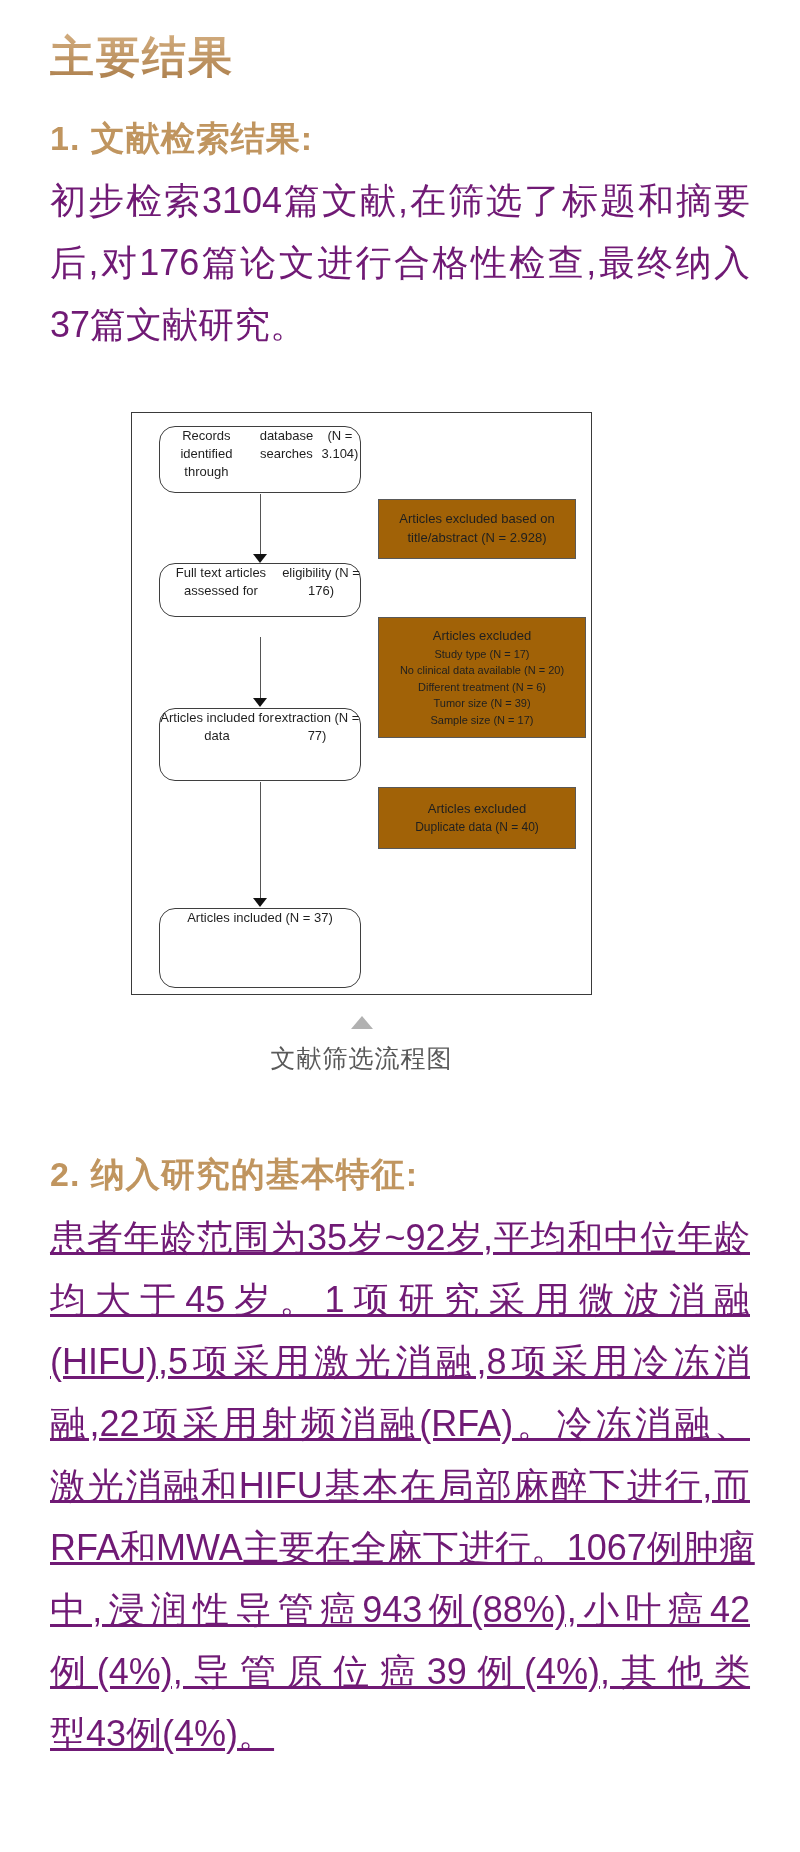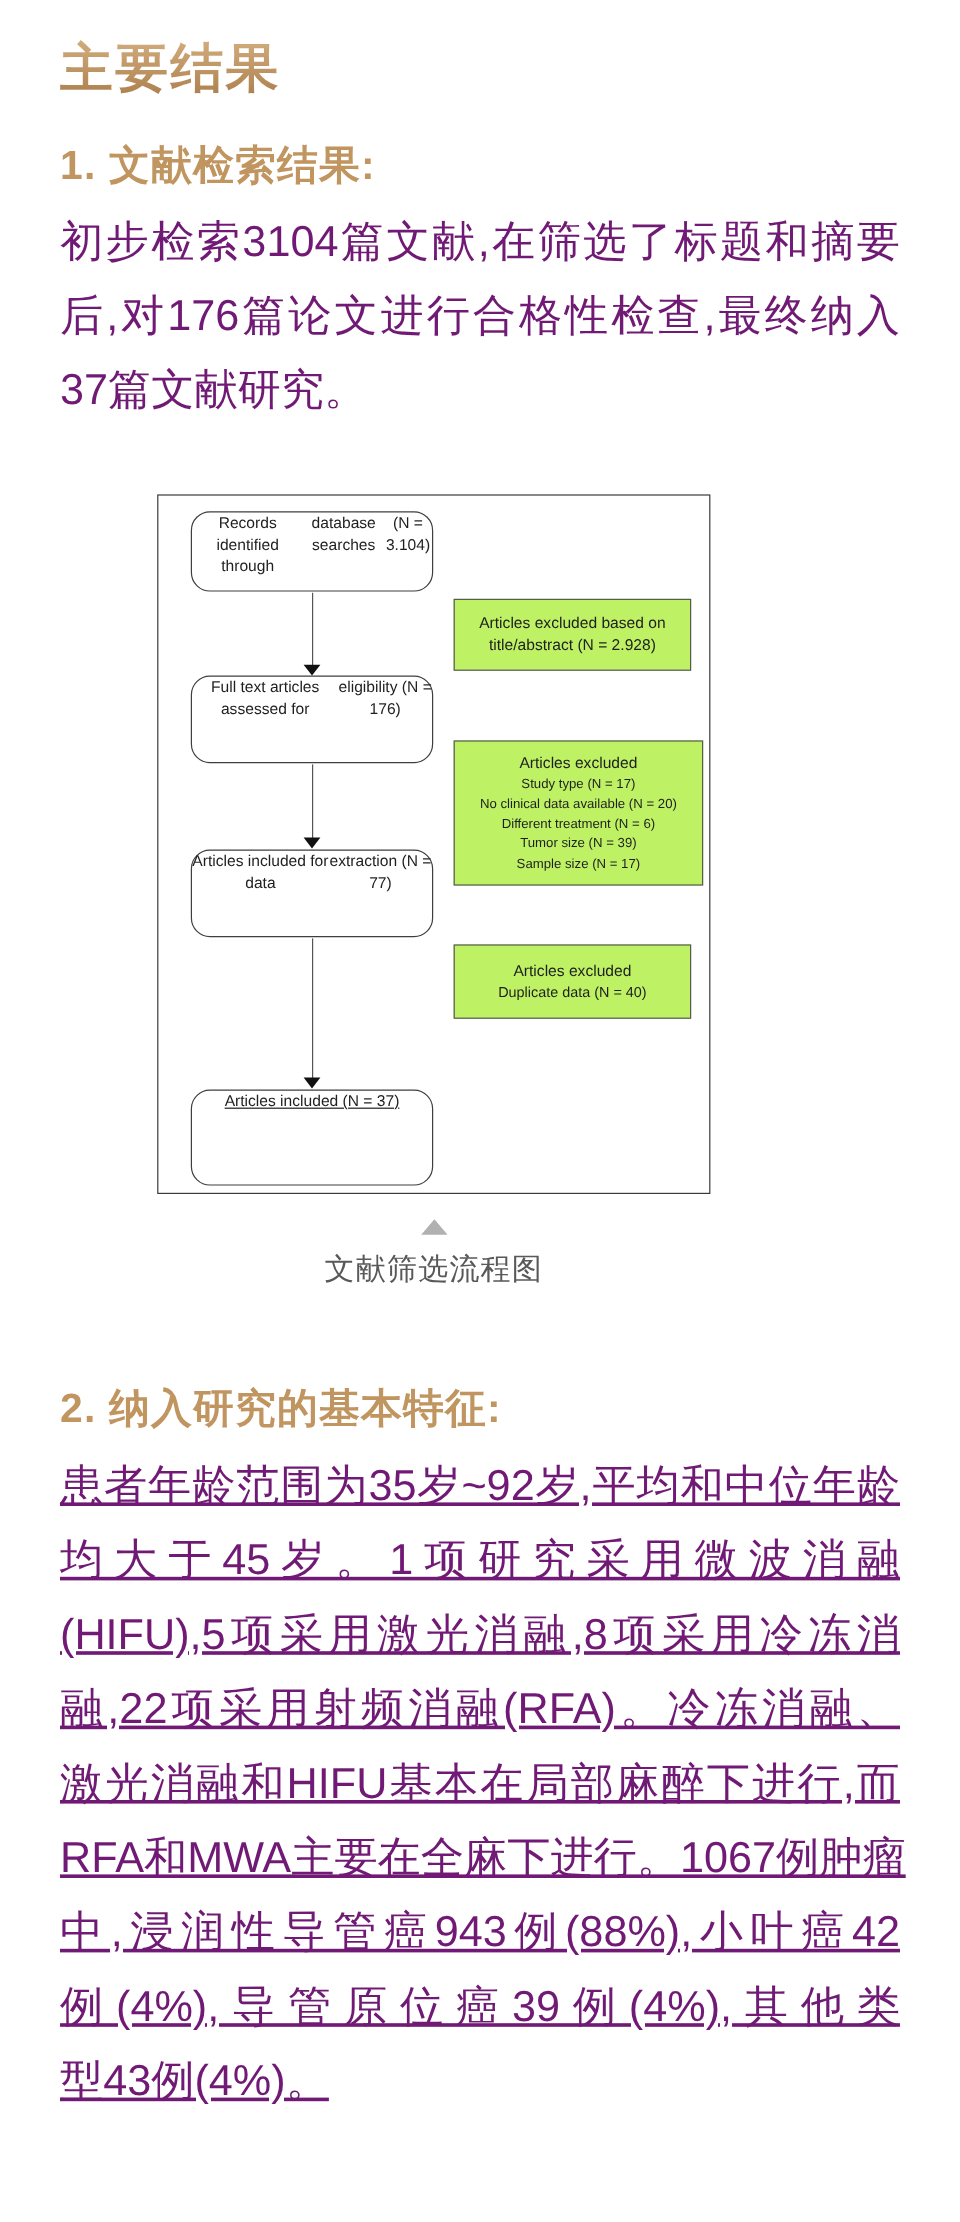--- a/index.html
+++ b/index.html
@@ -47,31 +47,31 @@
     border: 1px solid #3a3a3a; background: #ffffff;
   }
   .fbox {
     position: absolute; left: 27px; width: 202px;
     background: #ffffff; border: 1.5px solid #3f3f3f; border-radius: 16px;
     display: flex; flex-direction: row; justify-content: center;
     text-align: center; font-size: 13px; line-height: 1.4; color: #1f1f1f;
   }
   .fbox span { display: block; }
   .gbox {
-    position: absolute; background: #bef264; border: 1px solid #595959;
+    position: absolute; background: #a16207; border: 1px solid #595959;
     display: flex; flex-direction: column; justify-content: center;
     text-align: center; color: #1f1f1f;
   }
   .gbox .g-title { font-size: 13px; line-height: 1.45; }
   .gbox .g-item  { font-size: 11px; line-height: 1.5; }
   .gbox.gc .g-item { font-size: 12px; }
   #box-records    { top: 13px;  height: 67px; }
-  #box-fulltext   { top: 150px; height: 73px; }
+  #box-fulltext   { top: 150px; height: 54px; }
   #box-extraction { top: 295px; height: 73px; justify-content: space-between; }
-  #box-included   { top: 495px; height: 80px; text-decoration: underline; }
+  #box-included   { top: 495px; height: 80px; }
   #gbox-title-abs { left: 246px; top: 86px;  width: 198px; height: 60px; }
   #gbox-elig      { left: 246px; top: 204px; width: 208px; height: 121px; }
   #gbox-dup       { left: 246px; top: 374px; width: 198px; height: 62px; }
   .arrow-line {
     position: absolute; left: 128px; width: 1px; background: #555;
   }
   .arrow-head {
     position: absolute; left: 121px; width: 0; height: 0;
     border-left: 7px solid transparent; border-right: 7px solid transparent;
     border-top: 9px solid #111;

